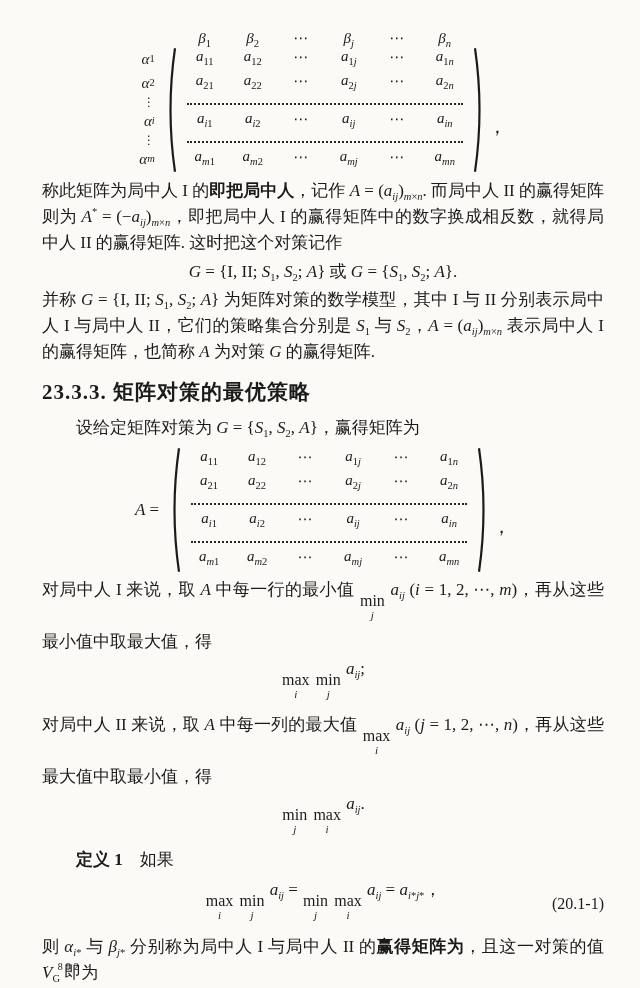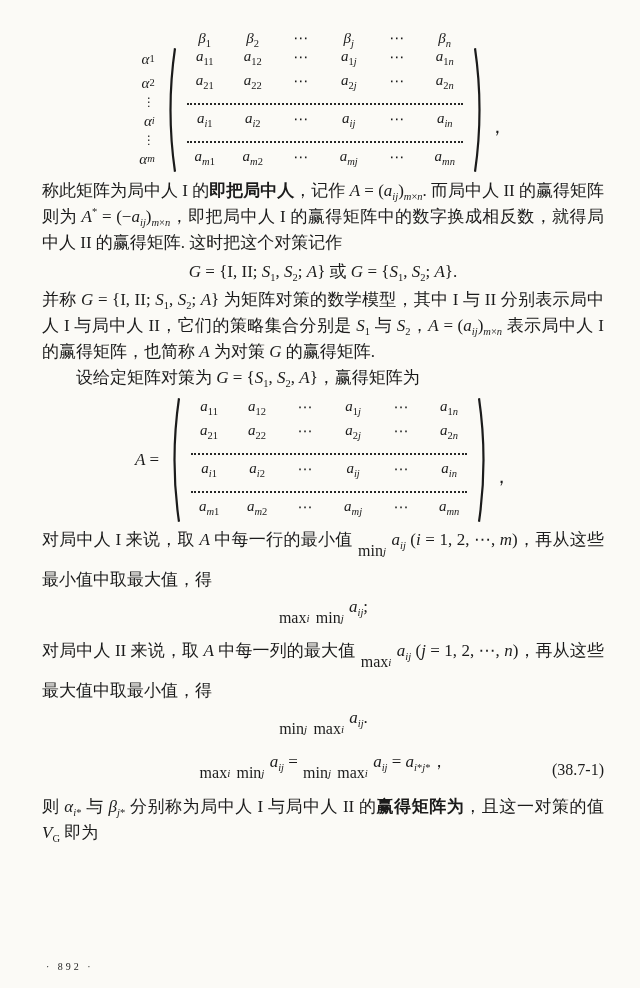--- a/index.html
+++ b/index.html
@@ -8,21 +8,21 @@
     background:#fbfaf6;color:#1b1b1b;
     font-family:"Liberation Serif","DejaVu Serif",serif;
   }
   .page{padding:20px 36px 0 42px;}
   .para{font-size:17px;line-height:26px;margin:0;text-align:justify;}
   .indent{text-indent:2em;}
   sub,sup{font-size:10.5px;line-height:0;}
   .fline{text-align:center;font-size:17px;margin:4px 0;}
   .h3{font-size:21px;font-weight:bold;margin:13px 0 9px;letter-spacing:1px;}
   
-  .stk{display:inline-flex;flex-direction:row;align-items:center;
+  .stk{display:inline-flex;flex-direction:column;align-items:center;
        vertical-align:-11px;line-height:1;margin:8px 1px;}
   .stk-t{font-size:16px;line-height:1;}
   .stk-b{font-size:11px;line-height:1;margin-top:1px;}
   
   .mtxwrap{display:flex;justify-content:center;margin:3px 0 5px;}
   .mtx1{display:grid;grid-template-columns:auto auto;}
   .hdrs{display:flex;padding-left:17px;height:24px;align-items:flex-end;grid-column:2;}
   .labels{grid-column:1;display:flex;flex-direction:column;align-items:flex-end;
           margin-right:9px;}
   .lblrow{height:24px;display:flex;align-items:center;font-size:15px;}
@@ -131,20 +131,21 @@
       </div>
     </div>
   </div>
 
   <p class="para">称此矩阵为局中人 I 的<b>即把局中人</b>，记作 <i>A</i> = (<i>a</i><sub><i>ij</i></sub>)<sub><i>m</i>×<i>n</i></sub>. 而局中人 II 的赢得矩阵则为 <i>A</i><sup>*</sup> = (−<i>a</i><sub><i>ij</i></sub>)<sub><i>m</i>×<i>n</i></sub>，即把局中人 I 的赢得矩阵中的数字换成相反数，就得局中人 II 的赢得矩阵. 这时把这个对策记作</p>
 
   <div class="fline"><i>G</i> = {I, II; <i>S</i><sub>1</sub>, <i>S</i><sub>2</sub>; <i>A</i>} 或 <i>G</i> = {<i>S</i><sub>1</sub>, <i>S</i><sub>2</sub>; <i>A</i>}.</div>
 
   <p class="para">并称 <i>G</i> = {I, II; <i>S</i><sub>1</sub>, <i>S</i><sub>2</sub>; <i>A</i>} 为矩阵对策的数学模型，其中 I 与 II 分别表示局中人 I 与局中人 II，它们的策略集合分别是 <i>S</i><sub>1</sub> 与 <i>S</i><sub>2</sub>，<i>A</i> = (<i>a</i><sub><i>ij</i></sub>)<sub><i>m</i>×<i>n</i></sub> 表示局中人 I 的赢得矩阵，也简称 <i>A</i> 为对策 <i>G</i> 的赢得矩阵.</p>
 
+  <div class="h3">23.3.3. 矩阵对策的最优策略</div>
 
   <p class="para indent">设给定矩阵对策为 <i>G</i> = {<i>S</i><sub>1</sub>, <i>S</i><sub>2</sub>, <i>A</i>}，赢得矩阵为</p>
 
   <div class="mtx2">
     <span class="lhs"><i>A</i> =</span>
     <div class="pbox">
       <svg viewBox="0 0 13 100" preserveAspectRatio="none" aria-hidden="true">
         <path d="M11 1 Q2 50 11 99" stroke="#1b1b1b" fill="none" stroke-width="2.2" vector-effect="non-scaling-stroke"></path>
       </svg>
     </div>
@@ -211,35 +212,36 @@
       </span> <i>a</i><sub><i>ij</i></sub> (<i>j</i> = 1, 2, ⋯, <i>n</i>)，再从这些最大值中取最小值，得</p>
 
   <div class="fline"><span class="stk">
         <span class="stk-t">min</span>
         <span class="stk-b"><i>j</i></span>
       </span> <span class="stk">
         <span class="stk-t">max</span>
         <span class="stk-b"><i>i</i></span>
       </span> <i>a</i><sub><i>ij</i></sub>.</div>
 
+  <p class="para indent"><b>定义 1</b>　如果</p>
 
   <div class="eqrow">
     <span><span class="stk">
           <span class="stk-t">max</span>
           <span class="stk-b"><i>i</i></span>
         </span> <span class="stk">
           <span class="stk-t">min</span>
           <span class="stk-b"><i>j</i></span>
         </span> <i>a</i><sub><i>ij</i></sub> = <span class="stk">
           <span class="stk-t">min</span>
           <span class="stk-b"><i>j</i></span>
         </span> <span class="stk">
           <span class="stk-t">max</span>
           <span class="stk-b"><i>i</i></span>
         </span> <i>a</i><sub><i>ij</i></sub> = <i>a</i><sub><i>i</i>*<i>j</i>*</sub>，</span>
-    <span class="eqno">(38.7-1)</span>
+    <span class="eqno">(20.1-1)</span>
   </div>
 
   <p class="para">则 <i>α</i><sub><i>i</i>*</sub> 与 <i>β</i><sub><i>j</i>*</sub> 分别称为局中人 I 与局中人 II 的<b>赢得矩阵为</b>，且这一对策的值 <i>V</i><sub>G</sub> 即为</p>
 
 </div>
 
 <div class="footer">· 892 ·</div>
 
 </body></html>

